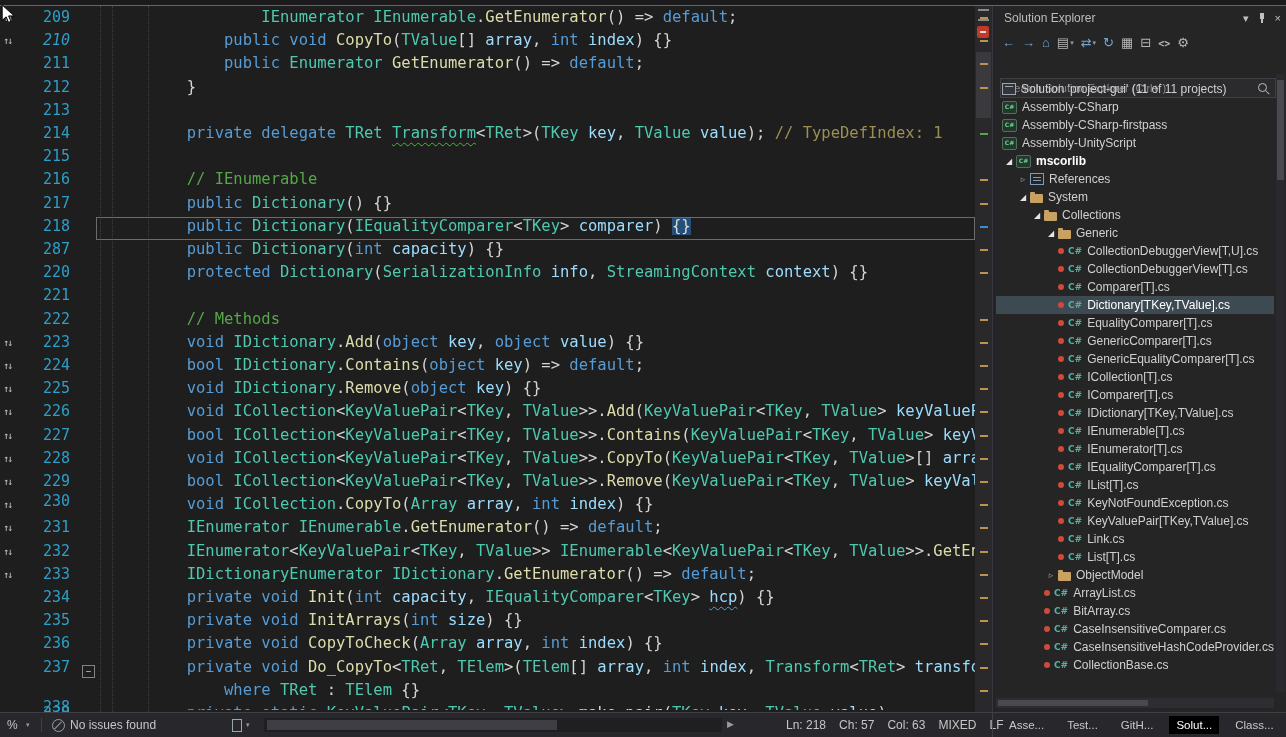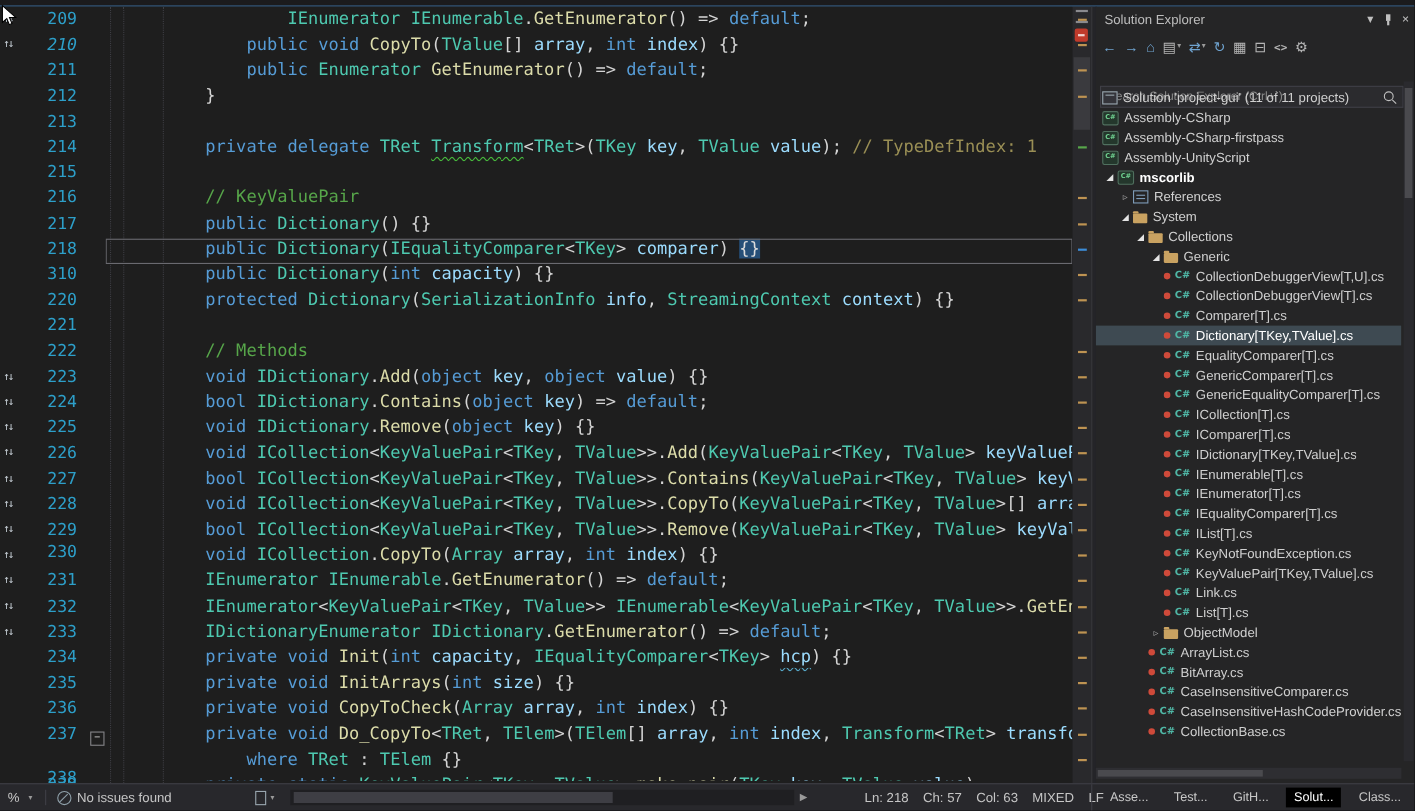--- a/index.html
+++ b/index.html
@@ -136,21 +136,21 @@
         <div class="lnum" style="top: 2px;">209</div>
         <div class="lnum" style="top: 25.2px; font-style: italic;">210</div>
         <div class="lnum" style="top: 48.4px;">211</div>
         <div class="lnum" style="top: 71.6px;">212</div>
         <div class="lnum" style="top: 94.8px;">213</div>
         <div class="lnum" style="top: 118px;">214</div>
         <div class="lnum" style="top: 141.2px;">215</div>
         <div class="lnum" style="top: 164.4px;">216</div>
         <div class="lnum" style="top: 187.6px;">217</div>
         <div class="lnum" style="top: 210.8px;">218</div>
-        <div class="lnum" style="top: 234px;">310</div>
+        <div class="lnum" style="top: 234px;">287</div>
         <div class="lnum" style="top: 257.2px;">220</div>
         <div class="lnum" style="top: 280.4px;">221</div>
         <div class="lnum" style="top: 303.6px;">222</div>
         <div class="lnum" style="top: 326.8px;">223</div>
         <div class="lnum" style="top: 350px;">224</div>
         <div class="lnum" style="top: 373.2px;">225</div>
         <div class="lnum" style="top: 396.4px;">226</div>
         <div class="lnum" style="top: 419.6px;">227</div>
         <div class="lnum" style="top: 442.8px;">228</div>
         <div class="lnum" style="top: 466px;">229</div>
@@ -170,21 +170,21 @@
     <div class="guide" style="left:148px"></div>
     <div class="foldbox" id="fold-box" style="top: 658.6px;">−</div>
     <div class="codearea" id="code-lines">
         <div class="cl" style="top: 2px;"><span class="p">                </span><span class="t">IEnumerator</span><span class="p"> </span><span class="t">IEnumerable</span><span class="p">.</span><span class="m">GetEnumerator</span><span class="p">() =&gt; </span><span class="k">default</span><span class="p">;</span></div>
         <div class="cl" style="top: 25.2px;"><span class="p">            </span><span class="k">public</span><span class="p"> </span><span class="k">void</span><span class="p"> </span><span class="m">CopyTo</span><span class="p">(</span><span class="t">TValue</span><span class="p">[] </span><span class="v">array</span><span class="p">, </span><span class="k">int</span><span class="p"> </span><span class="v">index</span><span class="p">) {}</span></div>
         <div class="cl" style="top: 48.4px;"><span class="p">            </span><span class="k">public</span><span class="p"> </span><span class="t">Enumerator</span><span class="p"> </span><span class="m">GetEnumerator</span><span class="p">() =&gt; </span><span class="k">default</span><span class="p">;</span></div>
         <div class="cl" style="top: 71.6px;"><span class="p">        }</span></div>
         <div class="cl" style="top: 94.8px;"></div>
         <div class="cl" style="top: 118px;"><span class="p">        </span><span class="k">private</span><span class="p"> </span><span class="k">delegate</span><span class="p"> </span><span class="t">TRet</span><span class="p"> </span><span class="tsq">Transform</span><span class="p">&lt;</span><span class="t">TRet</span><span class="p">&gt;(</span><span class="t">TKey</span><span class="p"> </span><span class="v">key</span><span class="p">, </span><span class="t">TValue</span><span class="p"> </span><span class="v">value</span><span class="p">); </span><span class="c2">// TypeDefIndex: 1</span></div>
         <div class="cl" style="top: 141.2px;"></div>
-        <div class="cl" style="top: 164.4px;"><span class="p">        </span><span class="c">// KeyValuePair</span></div>
+        <div class="cl" style="top: 164.4px;"><span class="p">        </span><span class="c">// IEnumerable</span></div>
         <div class="cl" style="top: 187.6px;"><span class="p">        </span><span class="k">public</span><span class="p"> </span><span class="t">Dictionary</span><span class="p">() {}</span></div>
         <div class="cl cur" style="top: 210.8px;"><span class="p">        </span><span class="k">public</span><span class="p"> </span><span class="t">Dictionary</span><span class="p">(</span><span class="t">IEqualityComparer</span><span class="p">&lt;</span><span class="t">TKey</span><span class="p">&gt; </span><span class="v">comparer</span><span class="p">) </span><span class="hl">{}</span></div>
         <div class="cl" style="top: 234px;"><span class="p">        </span><span class="k">public</span><span class="p"> </span><span class="t">Dictionary</span><span class="p">(</span><span class="k">int</span><span class="p"> </span><span class="v">capacity</span><span class="p">) {}</span></div>
         <div class="cl" style="top: 257.2px;"><span class="p">        </span><span class="k">protected</span><span class="p"> </span><span class="t">Dictionary</span><span class="p">(</span><span class="t">SerializationInfo</span><span class="p"> </span><span class="v">info</span><span class="p">, </span><span class="t">StreamingContext</span><span class="p"> </span><span class="v">context</span><span class="p">) {}</span></div>
         <div class="cl" style="top: 280.4px;"></div>
         <div class="cl" style="top: 303.6px;"><span class="p">        </span><span class="c">// Methods</span></div>
         <div class="cl" style="top: 326.8px;"><span class="p">        </span><span class="k">void</span><span class="p"> </span><span class="t">IDictionary</span><span class="p">.</span><span class="m">Add</span><span class="p">(</span><span class="k">object</span><span class="p"> </span><span class="v">key</span><span class="p">, </span><span class="k">object</span><span class="p"> </span><span class="v">value</span><span class="p">) {}</span></div>
         <div class="cl" style="top: 350px;"><span class="p">        </span><span class="k">bool</span><span class="p"> </span><span class="t">IDictionary</span><span class="p">.</span><span class="m">Contains</span><span class="p">(</span><span class="k">object</span><span class="p"> </span><span class="v">key</span><span class="p">) =&gt; </span><span class="k">default</span><span class="p">;</span></div>
         <div class="cl" style="top: 373.2px;"><span class="p">        </span><span class="k">void</span><span class="p"> </span><span class="t">IDictionary</span><span class="p">.</span><span class="m">Remove</span><span class="p">(</span><span class="k">object</span><span class="p"> </span><span class="v">key</span><span class="p">) {}</span></div>
         <div class="cl" style="top: 396.4px;"><span class="p">        </span><span class="k">void</span><span class="p"> </span><span class="t">ICollection</span><span class="p">&lt;</span><span class="t">KeyValuePair</span><span class="p">&lt;</span><span class="t">TKey</span><span class="p">, </span><span class="t">TValue</span><span class="p">&gt;&gt;.</span><span class="m">Add</span><span class="p">(</span><span class="t">KeyValuePair</span><span class="p">&lt;</span><span class="t">TKey</span><span class="p">, </span><span class="t">TValue</span><span class="p">&gt; </span><span class="v">keyValuePair</span></div>

